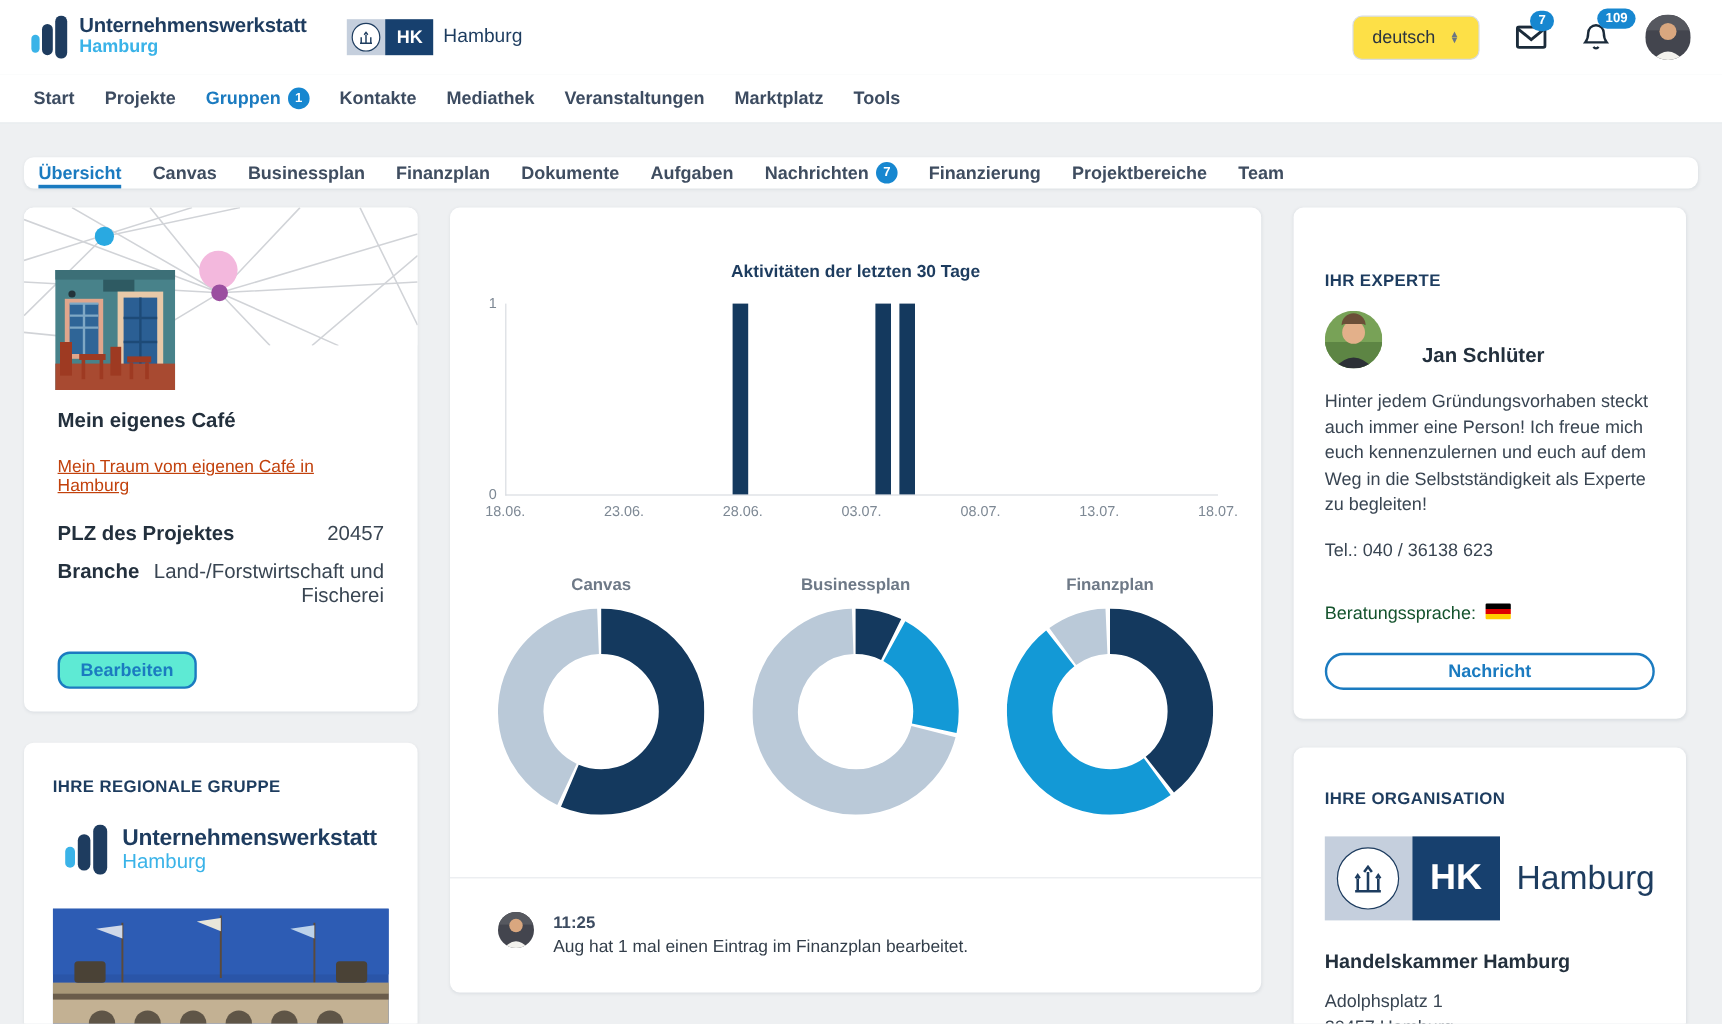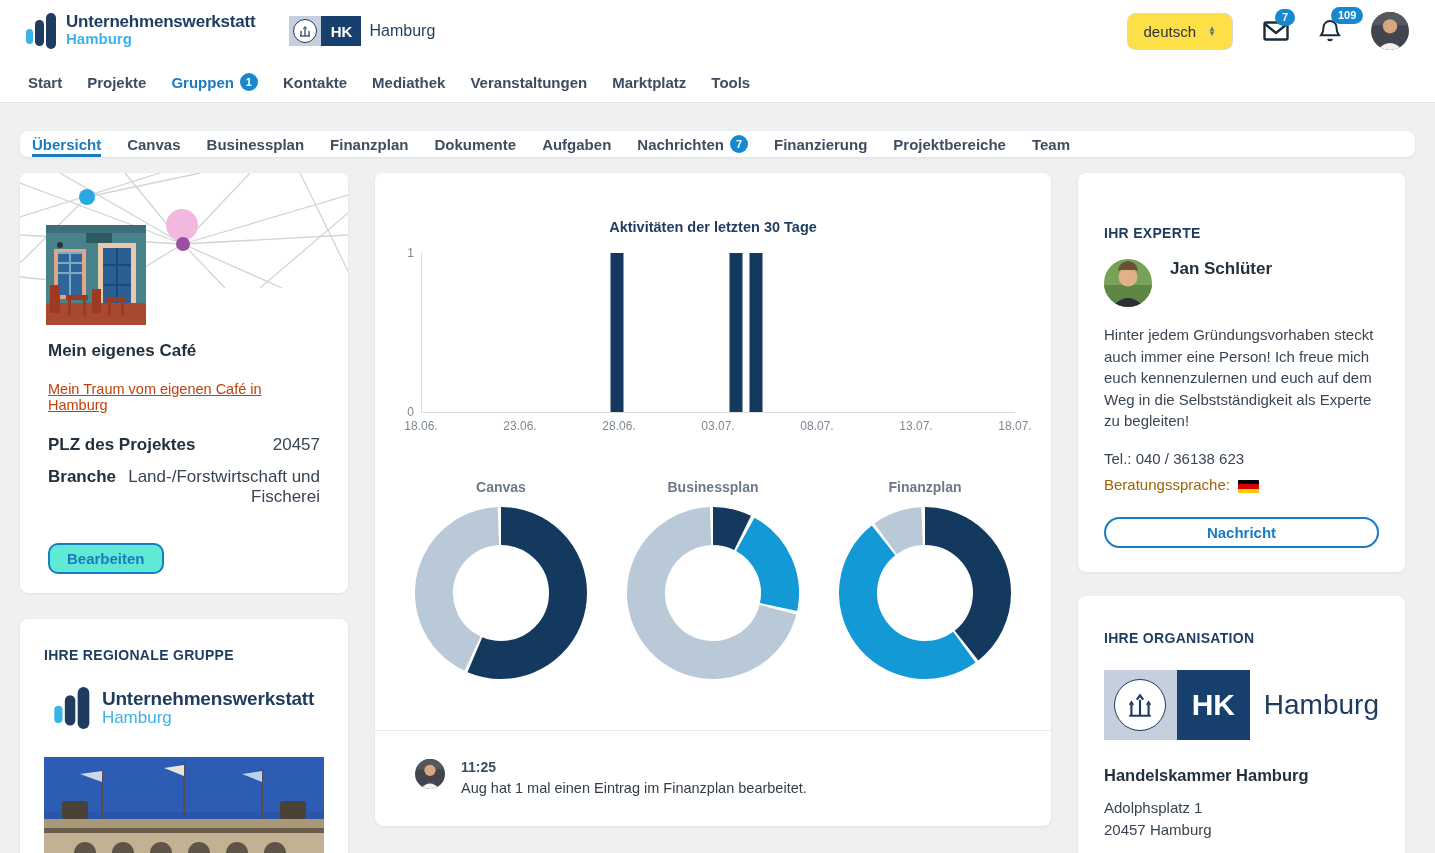--- a/index.html
+++ b/index.html
@@ -79,26 +79,26 @@
   .donut-title { font-size:14px; font-weight:700; color:#6e7987; margin-bottom:12px; }
   .feed-divider { border:none; border-top:1px solid #e8eaee; margin:47px -30px 0; }
   .feed-date { margin-top:20px; font-size:15px; font-weight:700; color:#2b3643; }
   .feed-entry { display:flex; gap:16px; margin:28px 0 0 10px; }
   .avatar-sm { width:30px; height:30px; border-radius:50%; overflow:hidden; flex:none; }
   .feed-time { font-size:14px; font-weight:700; color:#3d4c61; margin-bottom:5px; }
   .feed-text { font-size:14.5px; color:#333e4a; }
 
   
   .expert-card { padding:52px 26px 24px; }
-  .expert-row { display:flex; align-items:flex-start; gap:18px; margin-top:18px; }
+  .expert-row { display:flex; align-items:flex-end; gap:33px; margin-top:18px; }
   .expert-avatar { width:48px; height:48px; border-radius:50%; overflow:hidden; flex:none; }
   .expert-name { font-size:17px; font-weight:700; color:#23303d; }
   .expert-bio { margin-top:17px; font-size:15px; line-height:1.44; color:#394552; }
   .expert-phone { margin-top:18px; font-size:15px; color:#394552; }
-  .lang-row { margin-top:9px; display:flex; align-items:flex-end; gap:8px; font-size:15px; color:#a16207; }
+  .lang-row { margin-top:36px; display:flex; align-items:flex-start; gap:8px; font-size:15px; color:#14532d; }
   .flag-de { width:21px; height:13px; border-radius:1px; background:linear-gradient(to bottom,#000 0 33.3%,#dd0000 33.3% 66.6%,#ffce00 66.6%); }
   .msg-btn { display:block; width:100%; margin-top:24px; background:#fff; border:2px solid #1b7bc0; color:#1b7bc0; font-size:15px; font-weight:700; border-radius:16px; padding:5px 0; text-align:center; cursor:pointer; font-family:inherit; }
 
   
   .org-card { margin-top:24px; padding:34px 26px 28px; overflow:hidden; }
   .org-logo { display:flex; height:70px; margin:24px 0 26px; }
   .org-gray { width:74px; background:#c5cfdd; display:flex; align-items:center; justify-content:center; }
   .org-navy { width:74px; background:#17406e; color:#fff; display:flex; align-items:center; justify-content:center; font-size:30px; font-weight:700; }
   .org-city { display:flex; align-items:center; padding-left:14px; font-size:28px; color:#1d3c5f; }
   .org-name { font-size:16.5px; font-weight:700; color:#23303d; margin-bottom:12px; }

